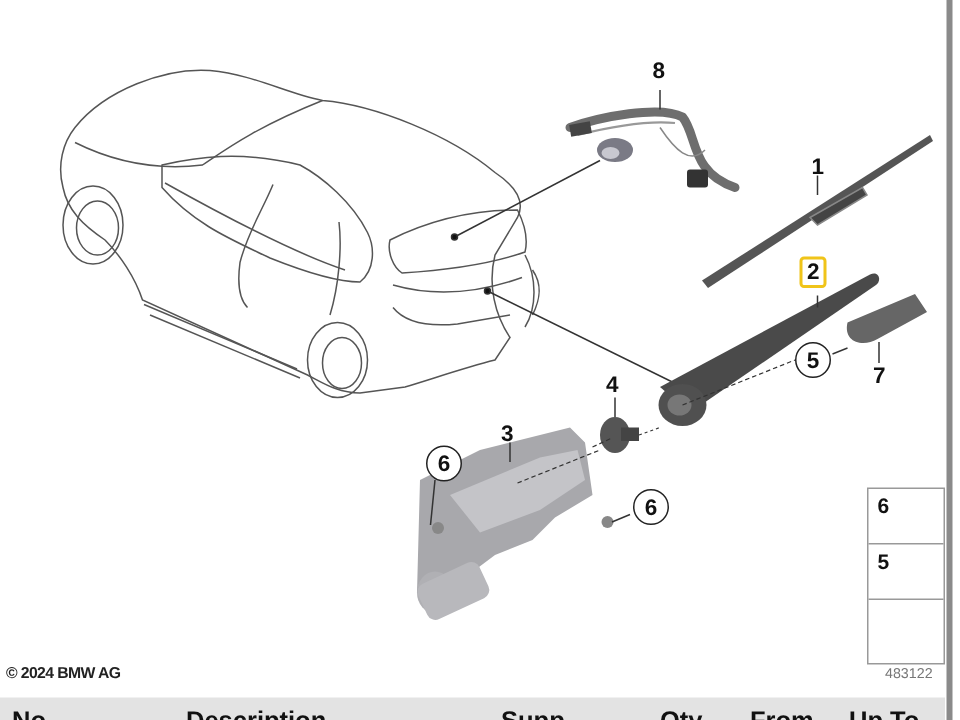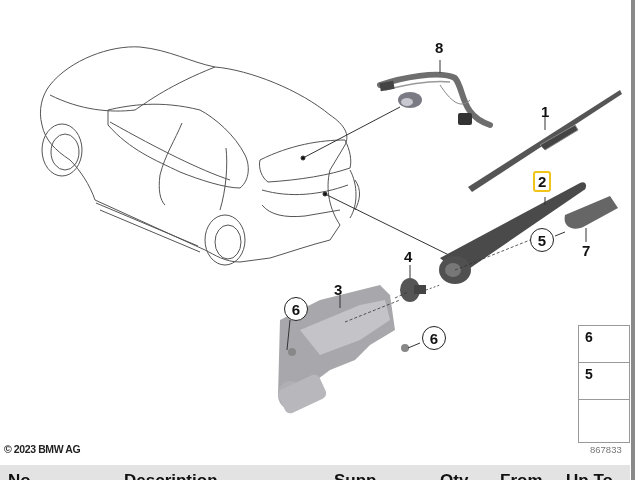--- a/index.html
+++ b/index.html
@@ -135,22 +135,22 @@
     <div class="legend">
       <div class="legend-cell">
         <span class="legend-num">6</span>
       </div>
       <div class="legend-cell">
         <span class="legend-num">5</span>
       </div>
       <div class="legend-cell"></div>
     </div>
 
-    <div class="copyright">© 2023 BMW AG</div>
-    <div class="imgnum">867833</div>
+    <div class="copyright">© 2024 BMW AG</div>
+    <div class="imgnum">483122</div>
   </div>
 
   <div class="table-header">
     <span class="th" style="left:8px;">No.</span>
     <span class="th" style="left:124px;">Description</span>
     <span class="th" style="left:334px;">Supp</span>
     <span class="th" style="left:440px;">Qty</span>
     <span class="th" style="left:500px;">From</span>
     <span class="th" style="left:566px;">Up To</span>
   </div>

